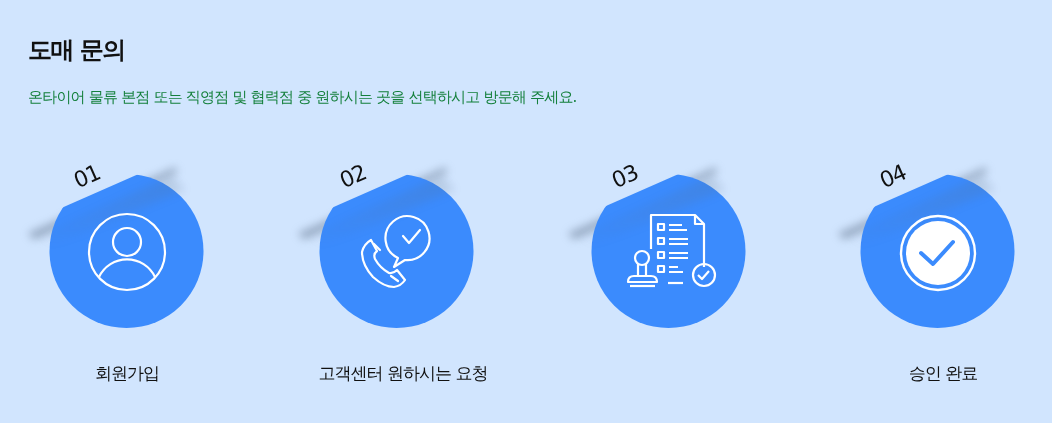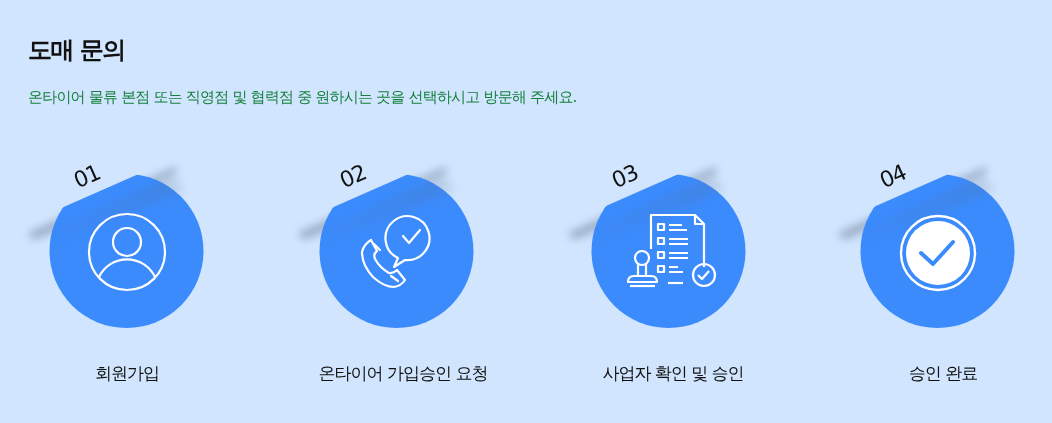--- a/index.html
+++ b/index.html
@@ -88,21 +88,21 @@
 
       <path d="M128,108 L124,117 L135,110 A22,22 0 1 0 128,108"></path>
       <path d="M133,86 L139,93 L150,80"></path>
 
       <path d="M101,90 Q94,94 92,102 Q92,115 103,127 Q114,137 124,137 Q131,136 135,130 L127,120 Q123,124 119,123 Q110,118 105,109 Q103,104 107,101 Z"></path>
       <path d="M104,94 L110,100"></path>
       <path d="M121,126 L128,131"></path>
     </g>
   </svg>
   <div class="num" style="left:76px;top:18px;">02</div>
-  <div class="label" style="left:-2px;">온타이어 가입승인 요청</div>
+  <div class="label" style="left:-2px;">고객센터 원하시는 요청</div>
 </div>
 
 <div class="step" style="left:540px;">
   <svg class="badge" viewBox="0 0 270 190">
     <defs>
       <clipPath id="cut3">
           <polygon points="0,85 175,8 270,8 270,190 0,190"></polygon>
         </clipPath>
     </defs>
     <polygon points="28,83 175,17 178,22 34,90" fill="#6b7d96" opacity="0.55" filter="url(#cutshadow)"></polygon>
@@ -126,21 +126,20 @@
       <circle cx="164" cy="125" r="11"></circle>
       <path d="M158,125 L162,129 L169,121"></path>
 
       <circle cx="102" cy="108" r="7"></circle>
       <path d="M98,114 L98,126 M106,114 L106,126"></path>
       <path d="M88,132 Q88,126 94,126 L111,126 Q117,126 117,132 L88,132 Z"></path>
       <path d="M90,136 L115,136"></path>
     </g>
   </svg>
   <div class="num" style="left:78px;top:18px;">03</div>
-  <div class="label" style="left:-2px;">사업자 확인 및 승인</div>
 </div>
 
 <div class="step" style="left:810px;">
   <svg class="badge" viewBox="0 0 270 190">
     <defs>
       <clipPath id="cut4">
           <polygon points="0,85 175,8 270,8 270,190 0,190"></polygon>
         </clipPath>
     </defs>
     <polygon points="28,83 175,17 178,22 34,90" fill="#6b7d96" opacity="0.55" filter="url(#cutshadow)"></polygon>

